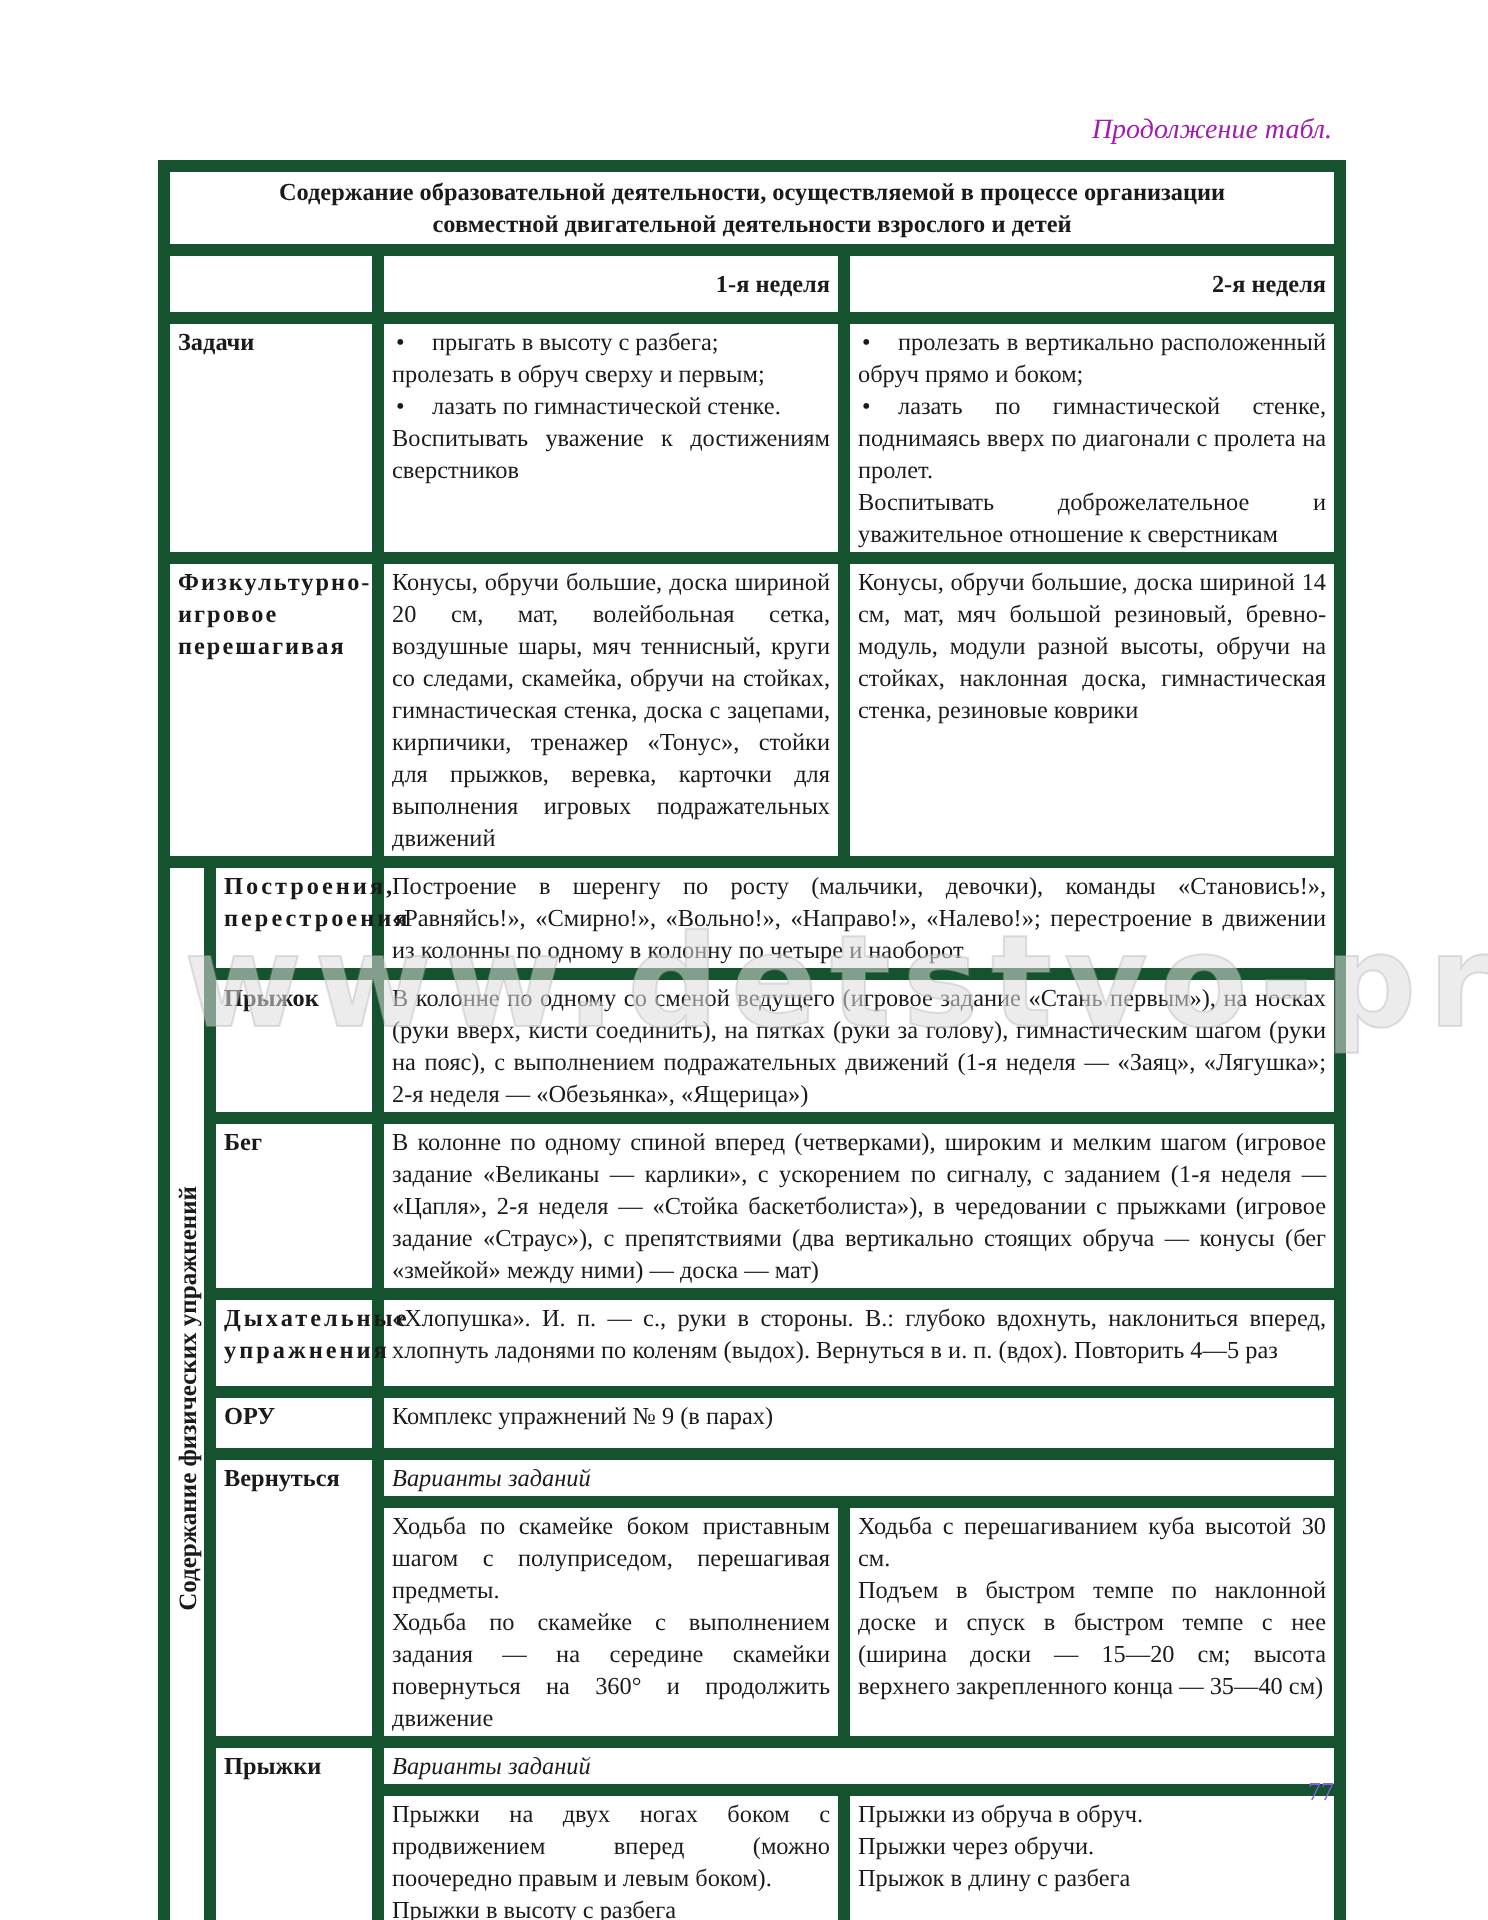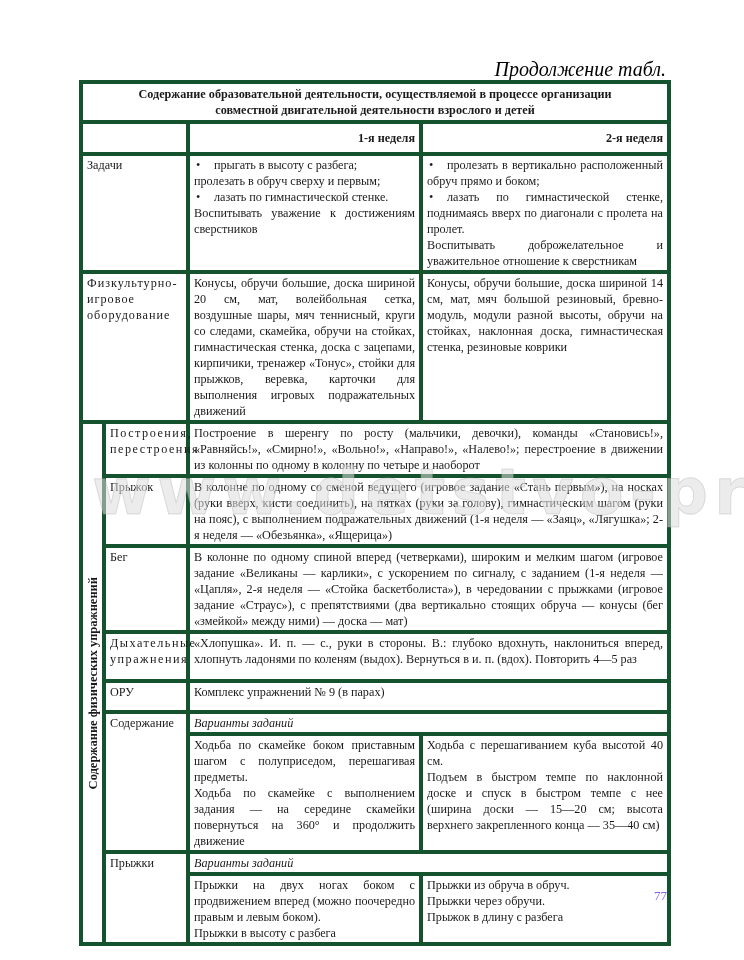--- a/index.html
+++ b/index.html
@@ -1,25 +1,25 @@
 <!DOCTYPE html>
 <html><head>
 <meta charset="utf-8">
 <style>
   html, body { margin: 0; padding: 0; background: #ffffff; }
   body { width: 744px; height: 960px; position: relative; overflow: hidden;
          font-family: "Liberation Serif", "DejaVu Serif", serif; color: #1a1a1a; }
   .continued { position: absolute; right: 78px; top: 58px; font-style: italic;
-               font-size: 20px; color: #000000; }
+               font-size: 14px; color: #a21caf; }
   table.main { position: absolute; left: 79px; top: 80px; width: 588px;
                border-collapse: collapse; table-layout: fixed; font-size: 12.2px; line-height: 16px; }
-  table.main td { border: 4px solid #14532d; vertical-align: top; padding: 1px 4px 1px 4px; }
+  table.main td { border: 6px solid #14532d; vertical-align: top; padding: 1px 4px 1px 4px; }
   .hdr { text-align: center; font-weight: bold; font-size: 12.2px; padding: 2px 4px !important; }
   .wk { text-align: right; font-weight: bold; padding: 6px 4px !important; }
-  .lbl { font-weight: normal; }
+  .lbl { font-weight: bold; }
   .sp { letter-spacing: 2px; }
   .just { text-align: justify; }
   .it { font-style: italic; }
   .bul::before { content: "•"; display: inline-block; width: 18px; padding-left: 2px; }
   .vert { vertical-align: middle !important; padding: 0 !important; }
   .vert span { display: block; writing-mode: vertical-rl; transform: rotate(180deg);
                font-weight: bold; font-size: 12.5px; margin: 0 auto; white-space: nowrap; }
   .pnum { position: absolute; left: 654px; top: 888px; font-size: 13px; color: #8b5cf6; }
   .wm { position: absolute; left: 92px; top: 455px; font-size: 64px; font-weight: bold;
         color: rgba(220,220,220,0.55); letter-spacing: 6px; font-family: "DejaVu Sans", sans-serif;
@@ -57,21 +57,21 @@
       <div class="bul">лазать по гимнастической стенке.</div>
       <div>Воспитывать уважение к достижениям сверстников</div>
     </td>
     <td class="just">
       <div class="bul">пролезать в вертикально расположенный обруч прямо и боком;</div>
       <div class="bul">лазать по гимнастической стенке, поднимаясь вверх по диагонали с пролета на пролет.</div>
       <div>Воспитывать доброжелательное и уважительное отношение к сверстникам</div>
     </td>
   </tr>
   <tr style="height:146px">
-    <td colspan="2" class="lbl sp" style="letter-spacing:1px">Физкультурно-игровое оборудование</td>
+    <td colspan="2" class="lbl sp" style="letter-spacing:1px">Физкультурно-игровое перешагивая</td>
     <td class="just">Конусы, обручи большие, доска шириной 20 см, мат, волейбольная сетка, воздушные шары, мяч теннисный, круги со следами, скамейка, обручи на стойках, гимнастическая стенка, доска с зацепами, кирпичики, тренажер «Тонус», стойки для прыжков, веревка, карточки для выполнения игровых подражательных движений</td>
     <td class="just">Конусы, обручи большие, доска шириной 14 см, мат, мяч большой резиновый, бревно-модуль, модули разной высоты, обручи на стойках, наклонная доска, гимнастическая стенка, резиновые коврики</td>
   </tr>
   <tr style="height:51px">
     <td rowspan="9" class="vert">
       <span>Содержание физических упражнений</span>
     </td>
     <td class="lbl sp" style="letter-spacing:1.5px">Построения, перестроения</td>
     <td colspan="2" class="just">Построение в шеренгу по росту (мальчики, девочки), команды «Становись!», «Равняйсь!», «Смирно!», «Вольно!», «Направо!», «Налево!»; перестроение в движении из колонны по одному в колонну по четыре и наоборот</td>
   </tr>
@@ -85,30 +85,30 @@
   </tr>
   <tr style="height:49px">
     <td class="lbl sp" style="letter-spacing:1.5px">Дыхательные упражнения</td>
     <td colspan="2" class="just">«Хлопушка». И. п. — с., руки в стороны. В.: глубоко вдохнуть, наклониться вперед, хлопнуть ладонями по коленям (выдох). Вернуться в и. п. (вдох). Повторить 4—5 раз</td>
   </tr>
   <tr style="height:31px">
     <td class="lbl">ОРУ</td>
     <td colspan="2">Комплекс упражнений № 9 (в парах)</td>
   </tr>
   <tr style="height:18px">
-    <td rowspan="2" class="lbl">Содержание</td>
+    <td rowspan="2" class="lbl">Вернуться</td>
     <td colspan="2" class="it">Варианты заданий</td>
   </tr>
   <tr style="height:95px">
     <td class="just">
       <div>Ходьба по скамейке боком приставным шагом с полуприседом, перешагивая предметы.</div>
       <div>Ходьба по скамейке с выполнением задания — на середине скамейки повернуться на 360° и продолжить движение</div>
     </td>
     <td class="just">
-      <div>Ходьба с перешагиванием куба высотой 40 см.</div>
+      <div>Ходьба с перешагиванием куба высотой 30 см.</div>
       <div>Подъем в быстром темпе по наклонной доске и спуск в быстром темпе с нее (ширина доски — 15—20 см; высота верхнего закрепленного конца — 35—40 см)</div>
     </td>
   </tr>
   <tr style="height:18px">
     <td rowspan="2" class="lbl">Прыжки</td>
     <td colspan="2" class="it">Варианты заданий</td>
   </tr>
   <tr style="height:65px">
     <td class="just">
       <div>Прыжки на двух ногах боком с продвижением вперед (можно поочередно правым и левым боком).</div>

